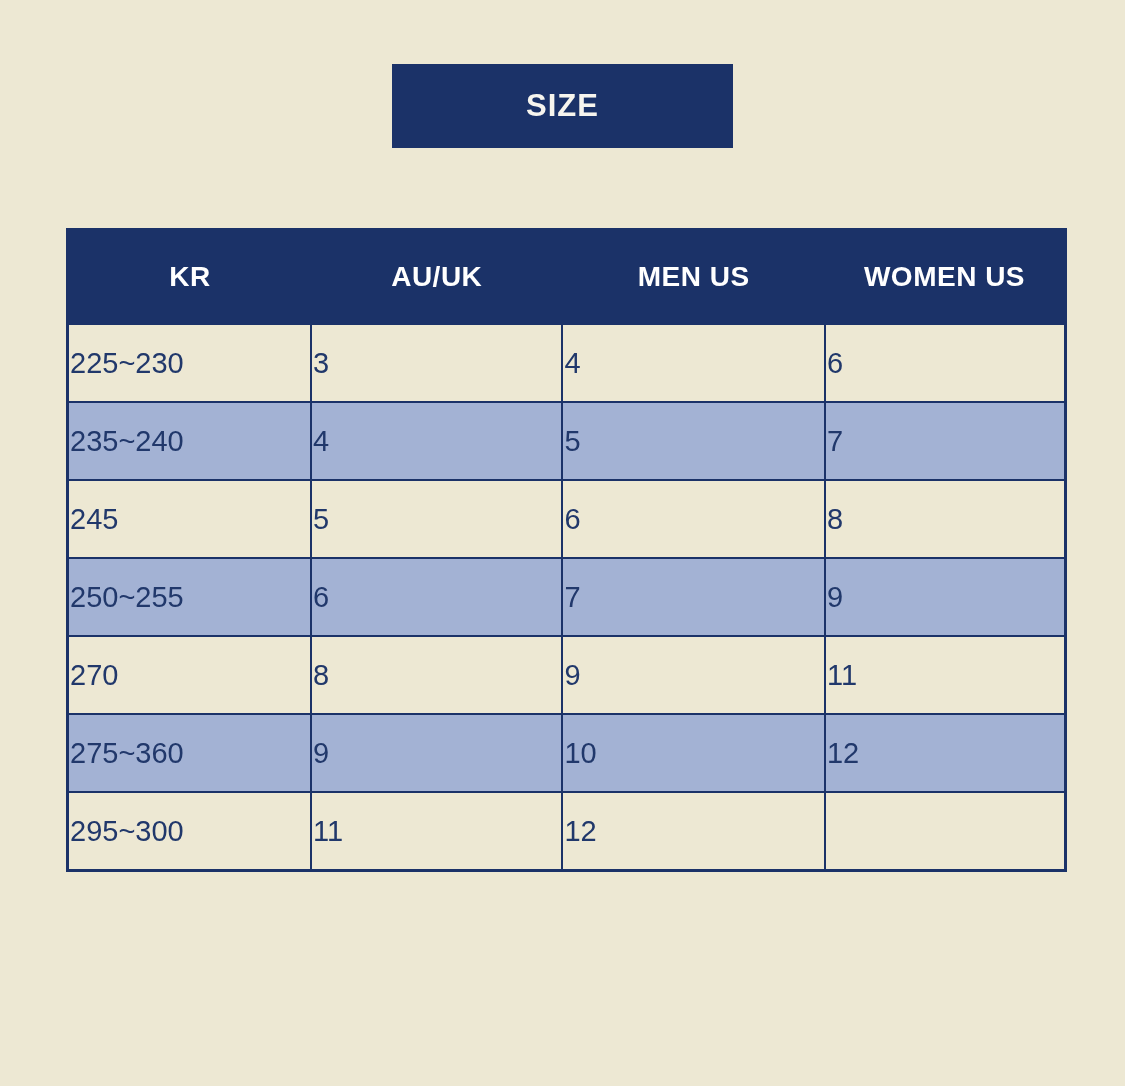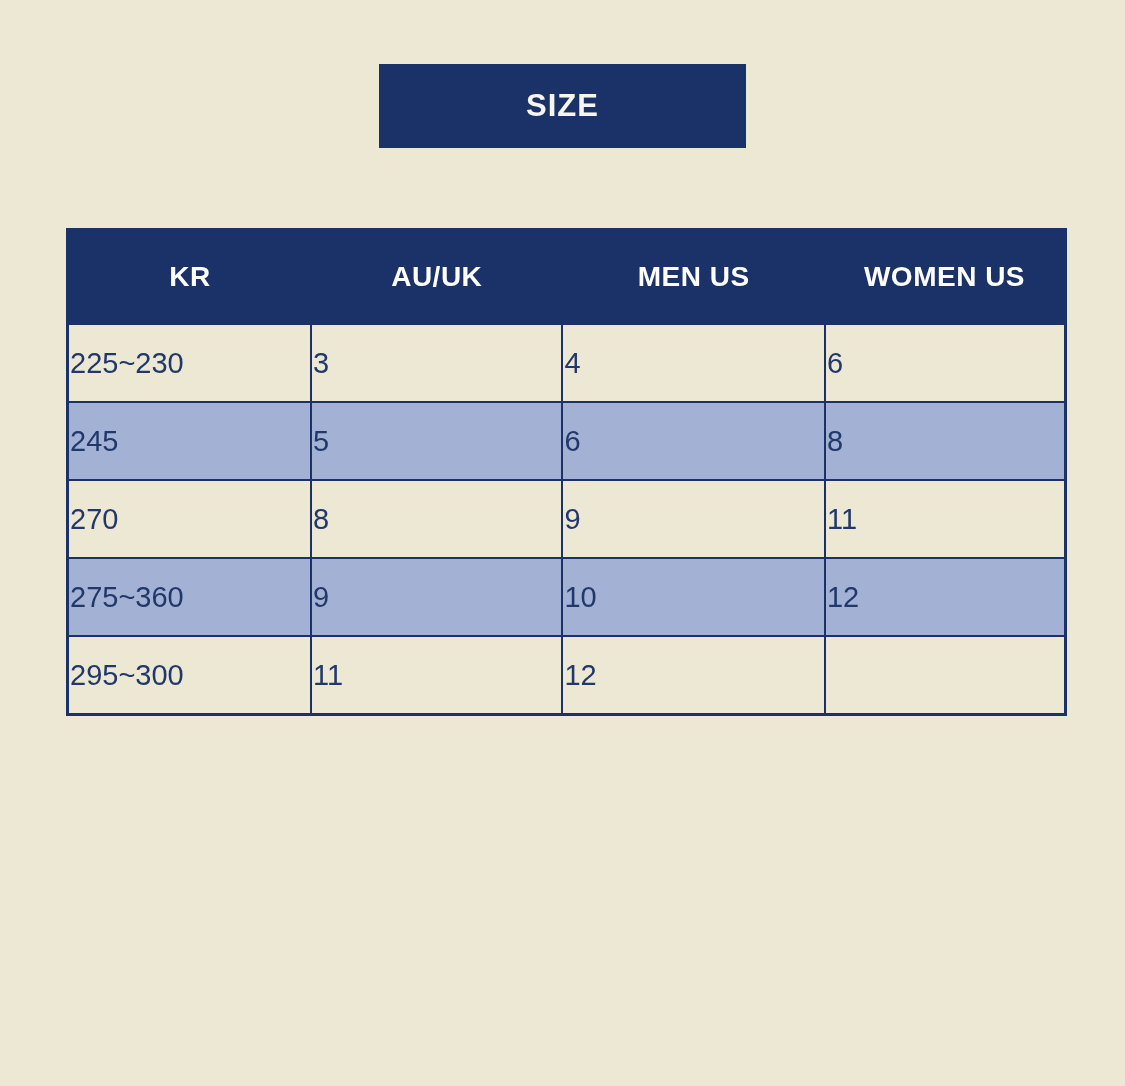--- a/index.html
+++ b/index.html
@@ -7,21 +7,21 @@
     padding: 0;
   }
   body {
     width: 1125px;
     min-height: 1086px;
     background: var(--bg-cream, #ede8d3);
     font-family: "Liberation Sans", "DejaVu Sans", sans-serif;
     box-sizing: border-box;
   }
   .title-box {
-    width: 367px;
+    width: 341px;
     height: 84px;
     margin: 64px auto 0 auto;
     background: var(--navy, #1b3268);
     display: flex;
     align-items: center;
     justify-content: center;
   }
   .title-box .title-text {
     color: #f7f5ee;
     font-size: 31px;
@@ -90,24 +90,36 @@
       </tr>
     </thead>
     <tbody>
         <tr>
     <td>225~230</td>
     <td>3</td>
     <td>4</td>
     <td>6</td>
   </tr>
         <tr>
+    <td>235~240</td>
+    <td>4</td>
+    <td>5</td>
+    <td>7</td>
+  </tr>
+        <tr>
     <td>245</td>
     <td>5</td>
     <td>6</td>
     <td>8</td>
+  </tr>
+        <tr>
+    <td>250~255</td>
+    <td>6</td>
+    <td>7</td>
+    <td>9</td>
   </tr>
         <tr>
     <td>270</td>
     <td>8</td>
     <td>9</td>
     <td>11</td>
   </tr>
         <tr>
     <td>275~360</td>
     <td>9</td>

